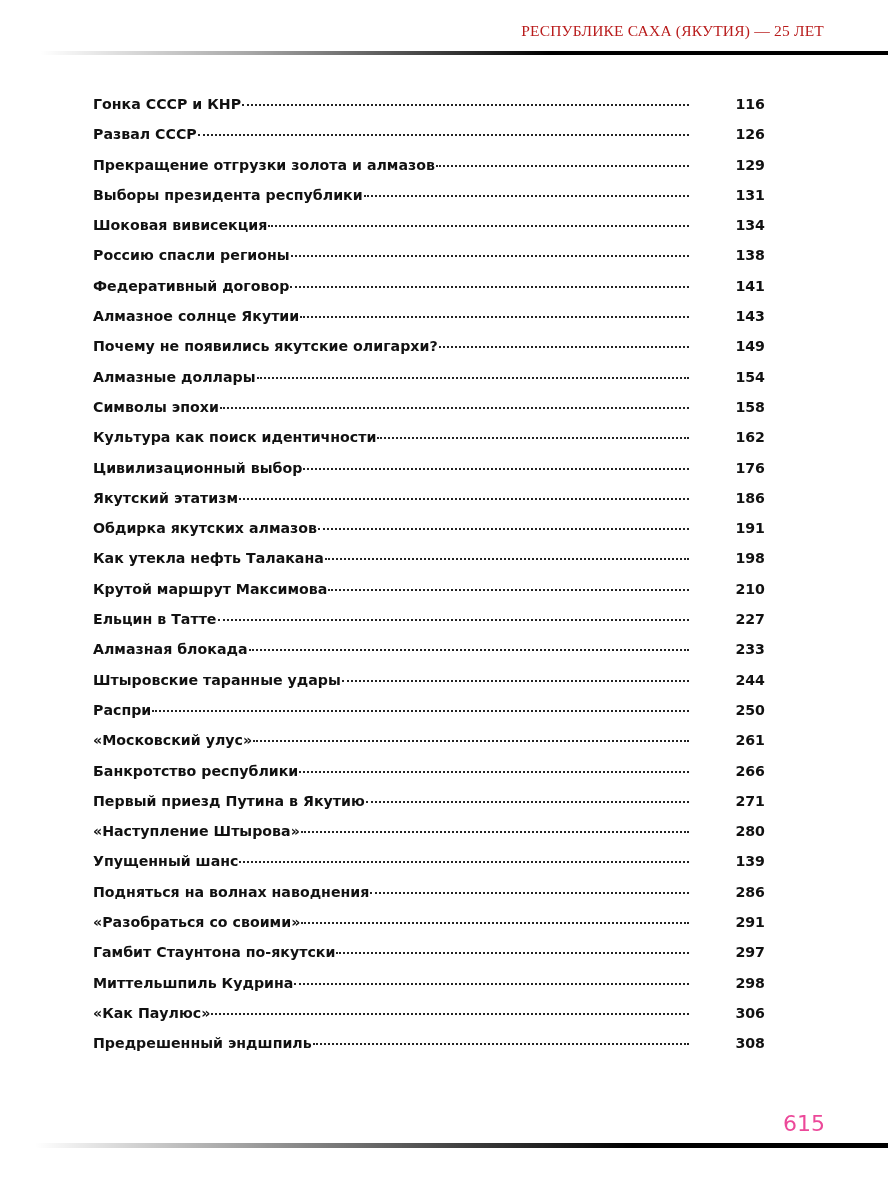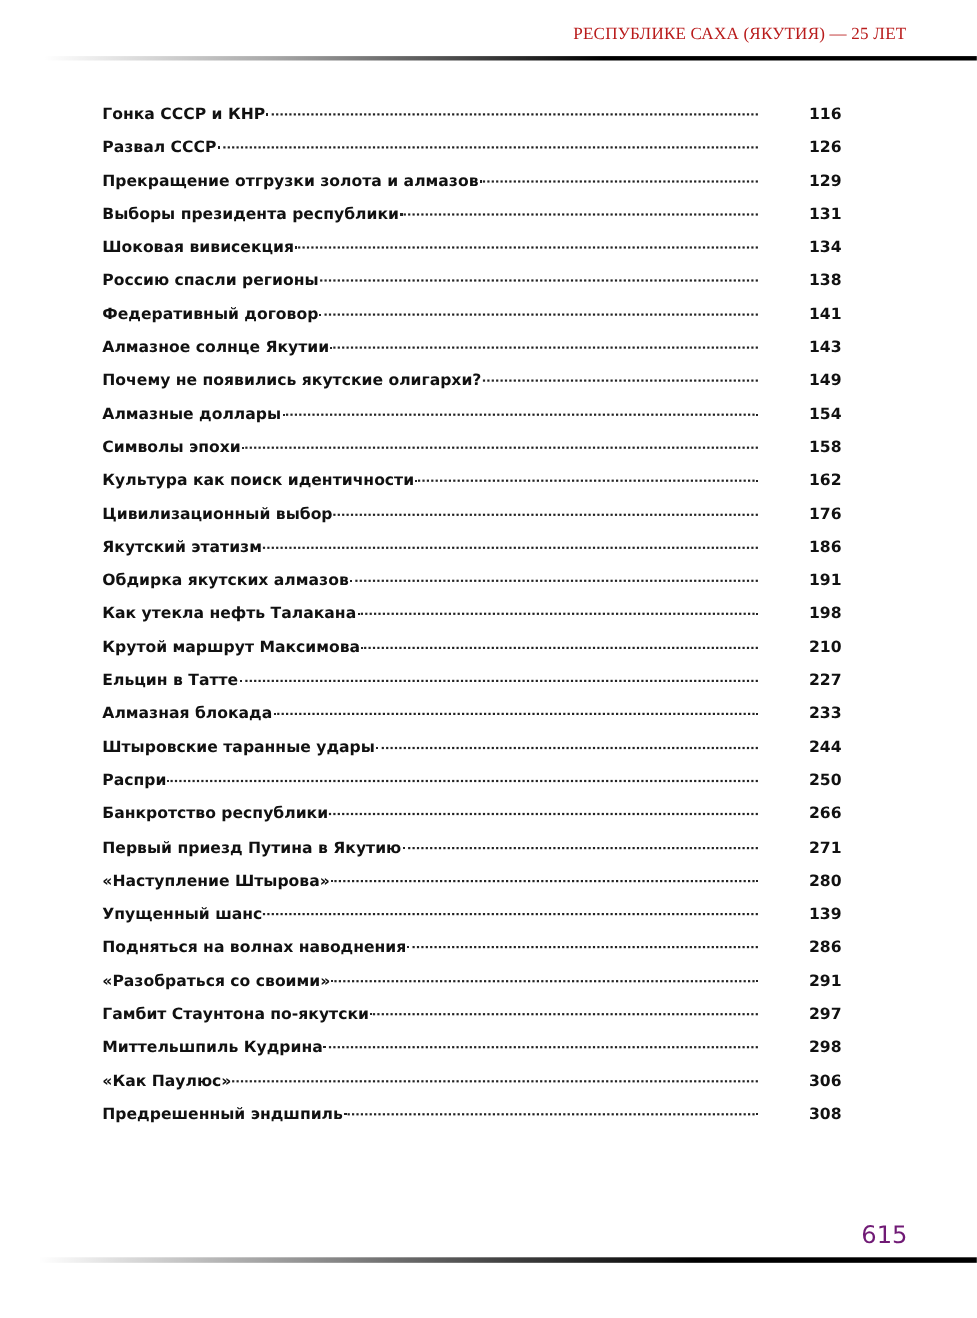--- a/index.html
+++ b/index.html
@@ -77,21 +77,21 @@
       right: 0;
       height: 5px;
       background: linear-gradient(to right, rgba(0,0,0,0) 0%, rgba(0,0,0,0.3) 20%, rgba(0,0,0,0.75) 50%, #000 70%, #000 100%);
     }
     .folio {
       position: absolute;
       top: 1111px;
       right: 63px;
       font-family: "DejaVu Sans", "Liberation Sans", sans-serif;
       font-size: 22px;
-      color: #701a75;
+      color: #ec4899;
     }
   </style>
 </head>
 <body>
 
 <div class="running-header">РЕСПУБЛИКЕ САХА (ЯКУТИЯ) — 25 ЛЕТ</div>
 <div class="header-rule"></div>
 
 <ul class="toc" id="toc">
     <li class="toc-item">
@@ -193,20 +193,25 @@
       <span class="toc-title">Штыровские таранные удары</span>
       <span class="toc-leader"></span>
       <span class="toc-page">244</span>
     </li>
     <li class="toc-item">
       <span class="toc-title">Распри</span>
       <span class="toc-leader"></span>
       <span class="toc-page">250</span>
     </li>
     <li class="toc-item">
+      <span class="toc-title">«Московский улус»</span>
+      <span class="toc-leader"></span>
+      <span class="toc-page">261</span>
+    </li>
+    <li class="toc-item">
       <span class="toc-title">Банкротство республики</span>
       <span class="toc-leader"></span>
       <span class="toc-page">266</span>
     </li>
     <li class="toc-item">
       <span class="toc-title">Первый приезд Путина в Якутию</span>
       <span class="toc-leader"></span>
       <span class="toc-page">271</span>
     </li>
     <li class="toc-item">

